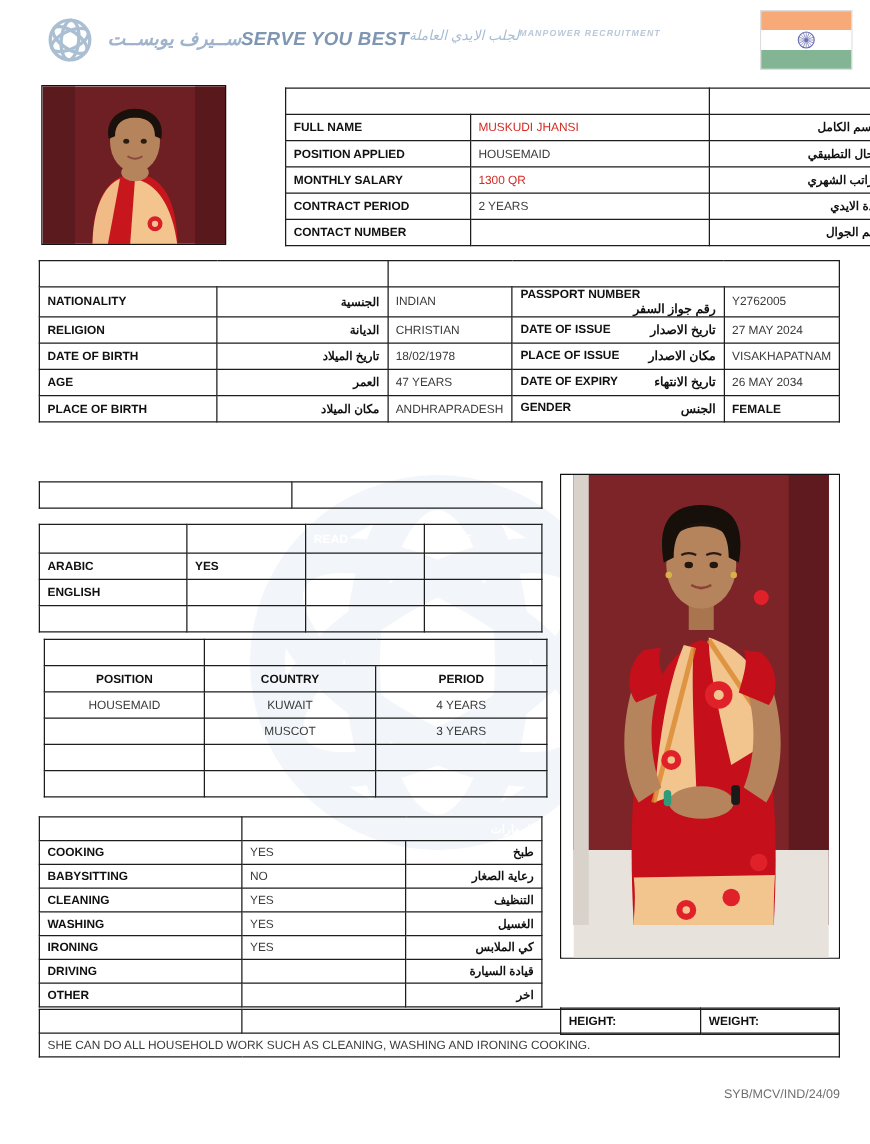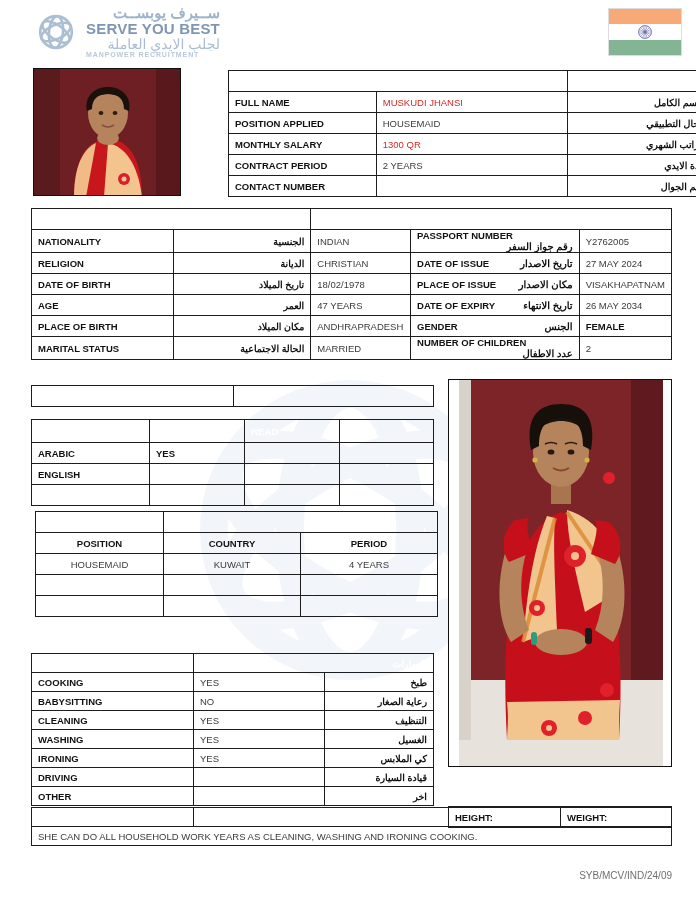--- a/index.html
+++ b/index.html
@@ -27,30 +27,30 @@
 
   
   .header {
     position: relative; z-index: 2;
     display: flex; align-items: center; justify-content: space-between;
     padding: 8px 14px 6px 34px;
     height: 62px;
   }
   .brand { display: flex; align-items: center; gap: 8px; }
   .brand-mark { width: 44px; height: 44px; flex: 0 0 44px; opacity: .85; }
-  .brand-text { display: flex; flex-direction: column; line-height: 1.05; }
+  .brand-text { display: flex; flex-direction: row; line-height: 1.05; font-style: italic; }
   .brand-ar-top {
     font-size: 15px; color: #9fb4cc; letter-spacing: .5px;
     direction: rtl; font-weight: bold;
   }
   .brand-en {
     font-size: 15px; font-weight: bold; color: #7f96b3; letter-spacing: .2px;
   }
   .brand-ar-bot {
-    font-size: 14px; color: #a8bdd4; direction: rtl; text-align: right;
+    font-size: 11px; color: #a8bdd4; direction: rtl; text-align: right;
   }
   .brand-sub {
     font-size: 7px; color: #b9c8d8; letter-spacing: .9px; font-weight: bold;
   }
   .flag {
     width: 74px; height: 48px; border: 1px solid #dddddd;
     display: flex; flex-direction: column; position: relative;
     background: #ffffff;
   }
   .flag .saffron { flex: 1; background: #f7a977; }
@@ -273,30 +273,20 @@
       <tr class="row-h">
         <td class="lbl">PLACE OF BIRTH</td>
         <td class="ar">مكان الميلاد</td>
         <td class="val">ANDHRAPRADESH</td>
         <td class="lbl">
           <span>GENDER</span>
           <span class="ar" style="float:right">الجنس</span>
         </td>
         <td class="lbl">FEMALE</td>
       </tr>
-      <tr class="row-h">
-        <td class="lbl">MARITAL STATUS</td>
-        <td class="ar">الحالة الاجتماعية</td>
-        <td class="val">MARRIED</td>
-        <td class="lbl">
-          <span>NUMBER OF CHILDREN</span>
-          <span class="ar" style="float:right">عدد الاطفال</span>
-        </td>
-        <td class="val">2</td>
-      </tr>
     </tbody>
       </table>
   </div>
 
   <div class="edu-wrap">
     <table class="tbl" width="403">
       <tbody>
           <tr class="row-h">
         <td class="hdr" width="202">EDUCATION LEVEL</td>
         <td class="val">&nbsp;</td>
@@ -345,20 +335,25 @@
       </tr>
       <tr class="row-h">
         <td class="lbl" align="center">POSITION</td>
         <td class="lbl" align="center" width="137">COUNTRY</td>
         <td class="lbl" align="center">PERIOD</td>
       </tr>
       <tr class="row-h">
         <td class="val" align="center">HOUSEMAID</td>
         <td class="val" align="center">KUWAIT</td>
         <td class="val" align="center">4 YEARS</td>
+      </tr>
+      <tr class="row-h">
+        <td class="val" align="center">&nbsp;</td>
+        <td class="val" align="center">MUSCOT</td>
+        <td class="val" align="center">3 YEARS</td>
       </tr>
       <tr class="row-h">
         <td class="val" align="center">&nbsp;</td>
         <td class="val" align="center">&nbsp;</td>
         <td class="val" align="center">&nbsp;</td>
       </tr>
       <tr class="row-h">
         <td class="val" align="center">&nbsp;</td>
         <td class="val" align="center">&nbsp;</td>
         <td class="val" align="center">&nbsp;</td>
@@ -486,21 +481,21 @@
   </div>
 
   <div class="remarks-wrap">
     <table class="tbl" width="641">
       <tbody>
           <tr class="row-h-sm">
         <td class="hdr" width="162">REMARKS</td>
         <td>&nbsp;</td>
       </tr>
       <tr class="row-h-sm">
-        <td class="val" colspan="2">SHE CAN DO ALL HOUSEHOLD WORK YEARS AS CLEANING, WASHING AND IRONING COOKING.</td>
+        <td class="val" colspan="2">SHE CAN DO ALL HOUSEHOLD WORK SUCH AS CLEANING, WASHING AND IRONING COOKING.</td>
       </tr>
     </tbody>
       </table>
   </div>
 
   <div class="footer-ref">SYB/MCV/IND/24/09</div>
 
 </div>
 
 </body></html>

